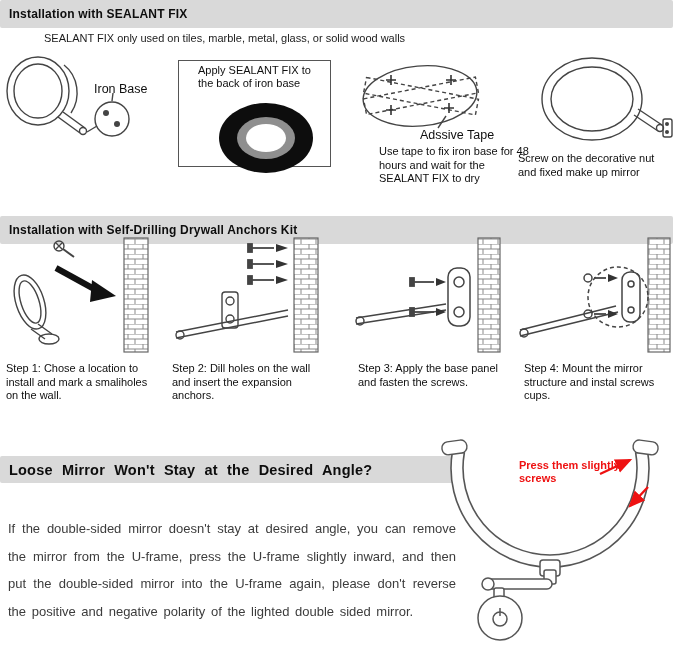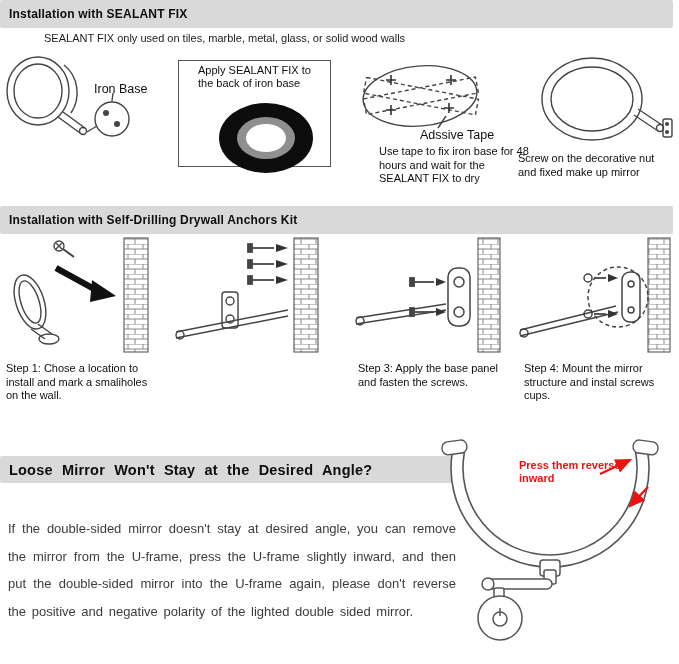--- a/index.html
+++ b/index.html
@@ -101,21 +101,21 @@
       <path d="M 126 54 L 150 70"></path>
       <path d="M 122 60 L 146 76"></path>
       <circle cx="148" cy="73" r="3.5"></circle>
       <rect x="151" y="64" width="9" height="18" rx="2"></rect>
     </g>
     <circle cx="155" cy="69" r="2" fill="#444"></circle>
     <circle cx="155" cy="77" r="2" fill="#444"></circle>
   </svg>
   <div class="cap" style="left:518px; top:152px; width:150px;">Screw on the decorative nut and fixed make up mirror</div>
 
-  <div class="hdr" style="top:206px;">
+  <div class="hdr" style="top:216px;">
     <span>Installation with Self-Drilling Drywall Anchors Kit</span>
   </div>
 
   <svg style="left:4px; top:234px;" width="158" height="122">
     <defs>
       <pattern id="bw1" width="15" height="10" patternUnits="userSpaceOnUse">
         <rect width="15" height="10" fill="#fff"></rect>
         <path d="M0 0 H15 M0 5 H15 M4 0 V5 M11 5 V10" stroke="#8a8a8a" stroke-width="1" fill="none"></path>
       </pattern>
     </defs>
@@ -206,20 +206,21 @@
     </g>
     <g stroke="#444" stroke-width="1.8">
       <line x1="76" y1="44" x2="88" y2="44"></line>
       <line x1="76" y1="80" x2="88" y2="80"></line>
     </g>
     <polygon points="90,40 100,44 90,48" fill="#333"></polygon>
     <polygon points="90,76 100,80 90,84" fill="#333"></polygon>
   </svg>
 
   <div class="cap" style="left:6px;   top:362px; width:152px;">Step 1:  Chose a location to install and mark a smaliholes on the wall.</div>
+  <div class="cap" style="left:172px; top:362px; width:152px;">Step 2:  Dill holes on the wall and insert the expansion anchors.</div>
   <div class="cap" style="left:358px; top:362px; width:152px;">Step 3:  Apply the base panel and fasten the screws.</div>
   <div class="cap" style="left:524px; top:362px; width:150px;">Step 4:  Mount the mirror structure and instal screws cups.</div>
 
   <div class="hdr hdr3" style="top:424px;margin-top:32px;">
     <span>Loose Mirror Won't Stay at the Desired Angle?</span>
   </div>
   <div class="bodytext">If the double-sided mirror doesn't stay at desired angle, you can remove the mirror from the U-frame, press the U-frame slightly inward, and then put the double-sided mirror into the U-frame again, please don't reverse the positive and negative polarity of the lighted double sided mirror.</div>
 
   <svg style="left:440px; top:432px;" width="239" height="230">
     <defs>
@@ -242,15 +243,15 @@
       <circle cx="60" cy="186" r="22"></circle>
     </g>
     <g fill="none" stroke="#555" stroke-width="1.5">
       <circle cx="60" cy="187" r="7"></circle>
       <line x1="60" y1="176" x2="60" y2="184"></line>
     </g>
 
     <line x1="160" y1="42" x2="190" y2="28" stroke="#ee1111" stroke-width="2.4" marker-end="url(#ra)"></line>
     <line x1="208" y1="55" x2="190" y2="74" stroke="#ee1111" stroke-width="2.4" marker-end="url(#ra)"></line>
   </svg>
-  <div class="red-note">Press them reverse inward</div>
+  <div class="red-note">Press them slightly screws</div>
 
 </div>
 
 </body></html>

